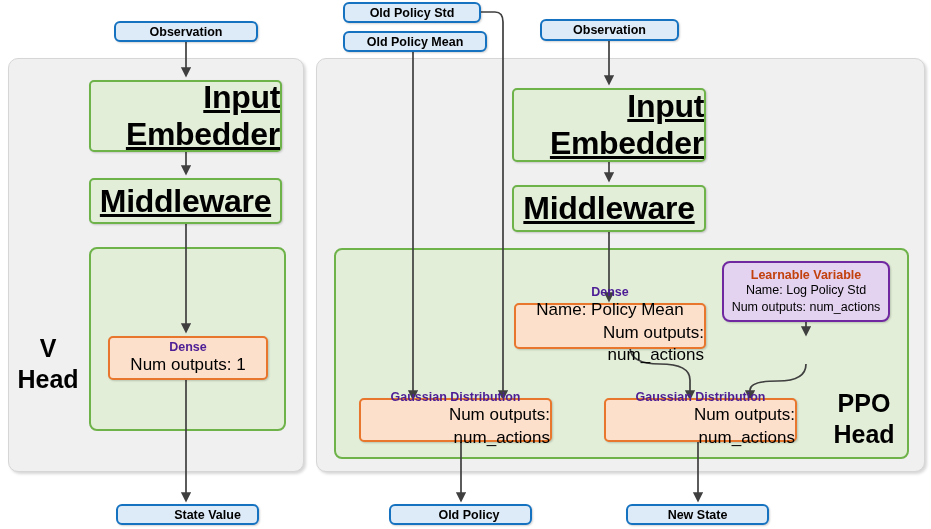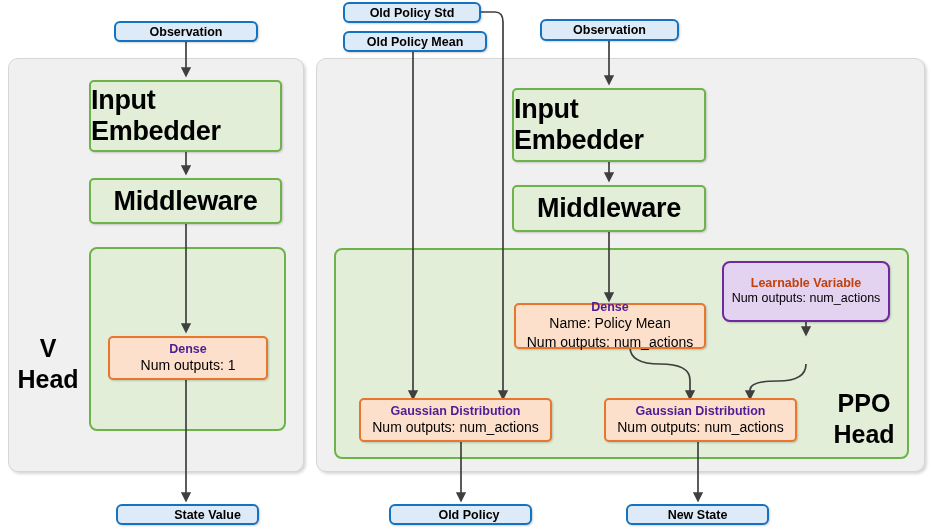--- a/index.html
+++ b/index.html
@@ -30,46 +30,47 @@
     border: 2px solid #6eb24a;
     border-radius: 8px;
   }
   .nodebox {
     position: absolute;
     box-sizing: border-box;
     display: flex;
     flex-direction: column;
     align-items: center;
     justify-content: center;
-    text-align: left;
+    text-align: right;
     border-radius: 5px;
   }
   .green-node {
     background: #e2eed8;
     border: 2px solid #6eb24a;
     box-shadow: 1px 1px 2px rgba(0,0,0,0.18);
   }
   .green-node .title {
-    font-size: 27px;
+    font-size: 32px;
     font-weight: bold;
     color: #000000;
     letter-spacing: -0.3px;
+    text-decoration: underline;
   }
   .orange-node {
     background: #fce0cc;
     border: 2px solid #e8762c;
     box-shadow: 1px 1px 2px rgba(0,0,0,0.18);
   }
   .orange-node .title {
     font-size: 12.5px;
     font-weight: bold;
     color: #4c1d95;
   }
   .orange-node .sub {
-    font-size: 14px;
+    font-size: 17px;
     font-weight: normal;
     color: #000000;
     line-height: 1.35;
   }
   .purple-node {
     background: #e3d2f0;
     border: 2px solid #7028a0;
     box-shadow: 1px 1px 2px rgba(0,0,0,0.18);
   }
   .purple-node .title {
@@ -207,20 +208,21 @@
   </div>
 
   <div class="orange-node nodebox" style="left:514px; top:303px; width:192px; height:46px;">
     <span class="title">Dense</span>
     <span class="sub">Name: Policy Mean</span>
     <span class="sub">Num outputs: num_actions</span>
   </div>
 
   <div class="purple-node nodebox" style="left:722px; top:261px; width:168px; height:61px; border-radius:8px;">
     <span class="title">Learnable Variable</span>
+    <span class="sub">Name: Log Policy Std</span>
     <span class="sub">Num outputs: num_actions</span>
   </div>
 
 
   <div class="orange-node nodebox" style="left:359px; top:398px; width:193px; height:44px;">
     <span class="title">Gaussian Distribution</span>
     <span class="sub">Num outputs: num_actions</span>
   </div>
 
   <div class="orange-node nodebox" style="left:604px; top:398px; width:193px; height:44px;">

